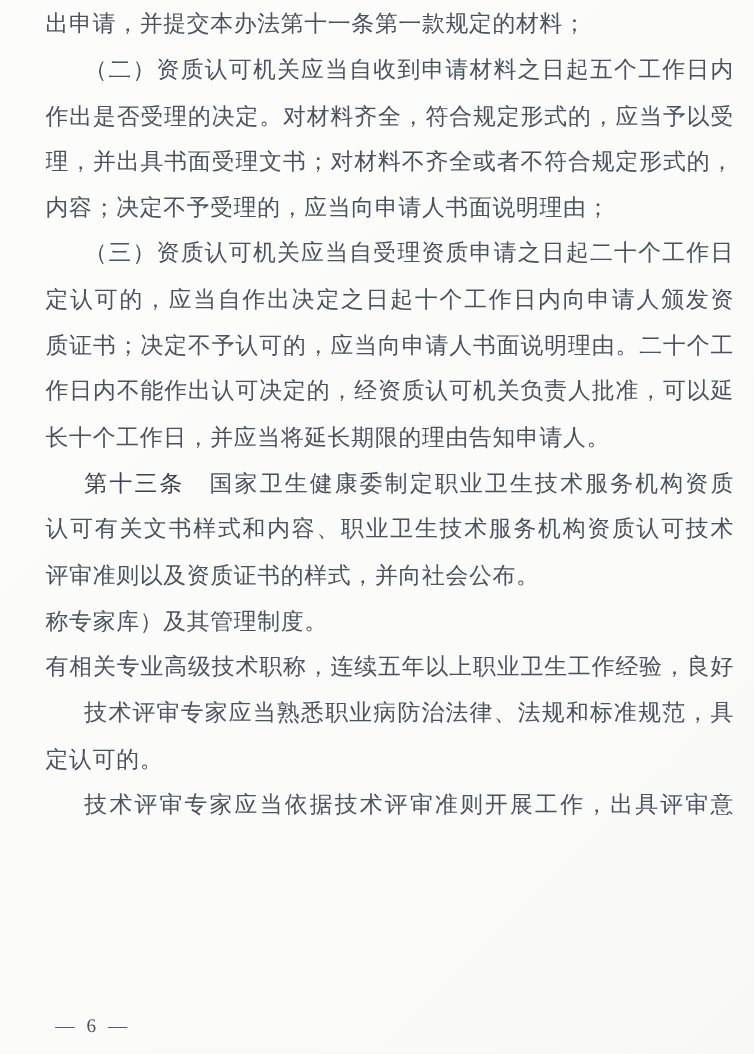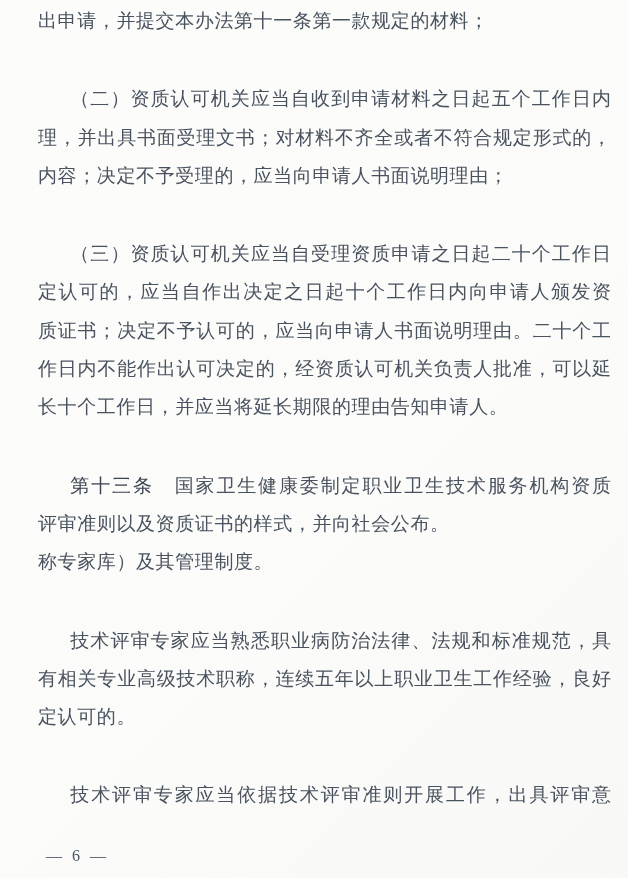--- a/index.html
+++ b/index.html
@@ -30,50 +30,52 @@
     text-align: left;
     white-space: pre-wrap;
     overflow: hidden;
   }
   .line.fill {
     letter-spacing: 0;
     text-align: justify;
     text-align-last: justify;
     text-justify: inter-character;
   }
-  .line.indent { text-indent: 1.7em; margin-top: 40px; }
+  .line.indent { text-indent: 1.7em; }
   .article-no {
     font-weight: 400;
     color: #3b4350;
   }
   .footer {
     position: absolute;
     left: 46px;
     bottom: 13px;
     font-size: 16px;
     letter-spacing: 3px;
     color: #4c5562;
   }
 </style>
 </head>
 <body>
 
 <div class="page" style="color: rgb(73, 82, 95); padding-left: 34px;">
   <div class="doc-body">
       <div class="line">出申请，并提交本办法第十一条第一款规定的材料；</div>
       <div class="line indent fill">（二）资质认可机关应当自收到申请材料之日起五个工作日内</div>
+      <div class="line fill">作出是否受理的决定。对材料齐全，符合规定形式的，应当予以受</div>
       <div class="line fill">理，并出具书面受理文书；对材料不齐全或者不符合规定形式的，</div>
       <div class="line">内容；决定不予受理的，应当向申请人书面说明理由；</div>
       <div class="line indent fill">（三）资质认可机关应当自受理资质申请之日起二十个工作日</div>
       <div class="line fill">定认可的，应当自作出决定之日起十个工作日内向申请人颁发资</div>
       <div class="line fill">质证书；决定不予认可的，应当向申请人书面说明理由。二十个工</div>
       <div class="line fill">作日内不能作出认可决定的，经资质认可机关负责人批准，可以延</div>
       <div class="line">长十个工作日，并应当将延长期限的理由告知申请人。</div>
       <div class="line indent fill"><span class="article-no" style="color: rgb(59, 67, 80);">第十三条</span>　国家卫生健康委制定职业卫生技术服务机构资质</div>
+      <div class="line fill">认可有关文书样式和内容、职业卫生技术服务机构资质认可技术</div>
       <div class="line">评审准则以及资质证书的样式，并向社会公布。</div>
       <div class="line">称专家库）及其管理制度。</div>
+      <div class="line fill">有相关专业高级技术职称，连续五年以上职业卫生工作经验，良好</div>
       <div class="line indent fill">技术评审专家应当熟悉职业病防治法律、法规和标准规范，具</div>
-      <div class="line fill">有相关专业高级技术职称，连续五年以上职业卫生工作经验，良好</div>
       <div class="line">定认可的。</div>
       <div class="line indent fill">技术评审专家应当依据技术评审准则开展工作，出具评审意</div>
     </div>
   <div class="footer" style="color: rgb(73, 82, 95);">—  6  —</div>
 </div>
 
 </body></html>

